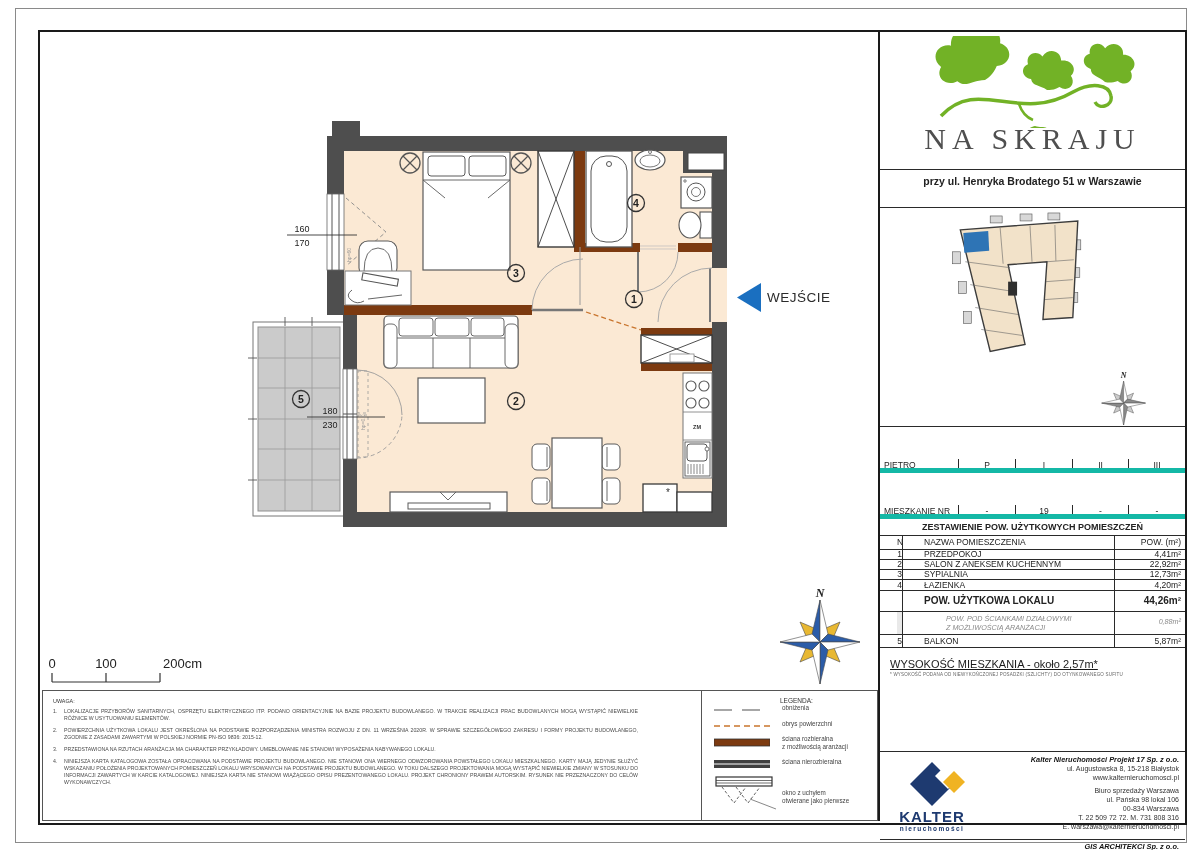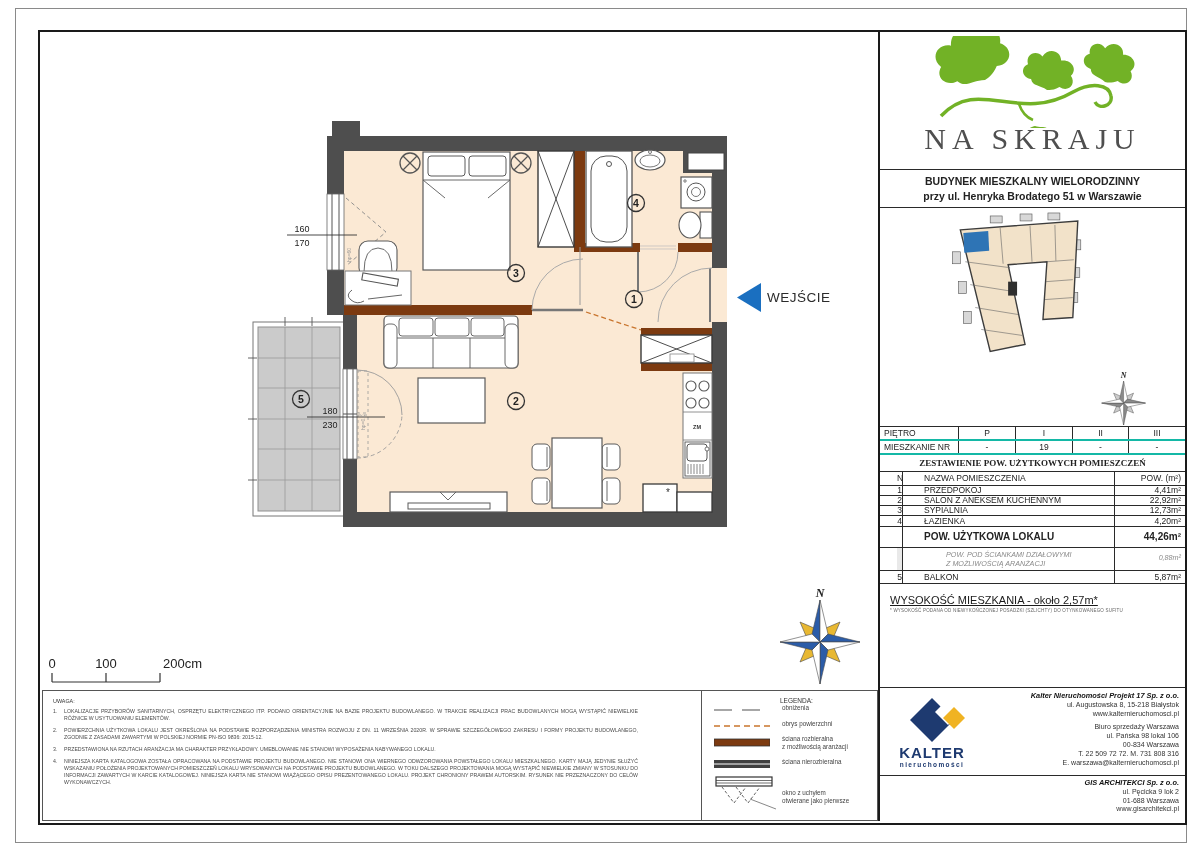--- a/index.html
+++ b/index.html
@@ -10,24 +10,24 @@
   .inner-frame{left:38px;top:30px;width:1145px;height:791px;border:2px solid #1a1a1a;}
 
   
   .sidebar{left:878px;top:32px;width:305px;height:789px;border-left:2px solid #1a1a1a;background:#fff;}
   .panel{box-sizing:border-box;width:100%;border-bottom:1px solid #2a2a2a;position:relative;overflow:hidden;}
   .p-logo{height:138px;border-bottom:1px solid #2a2a2a;}
   .project-name{text-align:center;font-family:"Liberation Serif",serif;font-size:30px;
                 letter-spacing:6px;color:#4f4f4f;margin-top:-6px;}
   .p-address{height:38px;text-align:center;font-weight:bold;font-size:10.5px;line-height:1.45;padding-top:4px;}
   .p-siteplan{height:219px;}
-  .ft-row{display:grid;grid-template-columns:78px 57px 57px 56px 1fr;font-size:8.5px;height:14px;line-height:13px;border-bottom:2px solid #14b8a6;box-sizing:border-box;}
+  .ft-row{display:grid;grid-template-columns:78px 57px 57px 56px 1fr;font-size:8.5px;height:14px;line-height:13px;border-bottom:5px solid #14b8a6;box-sizing:border-box;margin-top:32px;}
   .ft-row>div{border-left:1px solid #2a2a2a;text-align:center;overflow:hidden;}
   .ft-row>div:first-child{border-left:none;text-align:left;padding-left:4px;}
-  .zest-title{height:17px;line-height:16px;text-align:center;font-weight:bold;font-size:9px;border-bottom:1px solid #2a2a2a;box-sizing:border-box;font-family:Liberation Serif, serif;}
+  .zest-title{height:17px;line-height:16px;text-align:center;font-weight:bold;font-size:9px;border-bottom:1px solid #2a2a2a;box-sizing:border-box;}
   .at{display:grid;grid-template-columns:23px 1fr 88px;box-sizing:border-box;border-bottom:1px solid #2a2a2a;font-size:8.5px;}
   .at>div{overflow:hidden;white-space:nowrap;margin-left:17px;}
   .at .c-nr{border-right:1px solid #2a2a2a;text-align:center;}
   .at .c-name{padding-left:4px;}
   .at .c-area{border-left:1px solid #2a2a2a;text-align:right;padding-right:4px;}
   .at-hdr{height:14px;line-height:13px;font-size:8.5px;}
   .at-row{height:10px;line-height:9.5px;}
   .at-row4{height:11px;line-height:10px;}
   .at-total{height:21px;line-height:20px;font-weight:bold;font-size:10px;}
   .at-part{height:23px;font-style:italic;color:#8a8a8a;font-size:7.2px;line-height:1.25;gap:22px;}
@@ -408,21 +408,20 @@
         <path d="M96,68 q4,12 14,16" fill="none" stroke="#72b226" stroke-width="2.5"></path>
         <use href="#ivyleaf" transform="translate(62,44) scale(1.5) rotate(-15)" fill="#72b226"></use>
         <use href="#ivyleaf" transform="translate(124,54) scale(1.05) rotate(22)" fill="#72b226"></use>
         <use href="#ivyleaf" transform="translate(112,90) scale(0.8) rotate(185)" fill="#72b226"></use>
         <use href="#ivyleaf" transform="translate(182,46) scale(1.05) rotate(30)" fill="#72b226"></use>
       </svg>
       <div class="project-name">NA SKRAJU</div>
     </div>
 
     <div class="panel p-address">
-      <div>BUDYNEK MIESZKALNY WIELORODZINNY</div>
       <div>przy ul. Henryka Brodatego 51 w Warszawie</div>
     </div>
 
     <div class="panel p-siteplan">
       <svg width="305" height="218" viewBox="880 208 305 219">
         <g fill="#d8d8d8" stroke="#555" stroke-width="0.6">
           <rect x="952" y="252" width="8" height="12"></rect>
             <rect x="958" y="282" width="8" height="12"></rect>
           <rect x="963" y="312" width="8" height="12"></rect>
           <rect x="1073" y="240" width="8" height="10"></rect>

